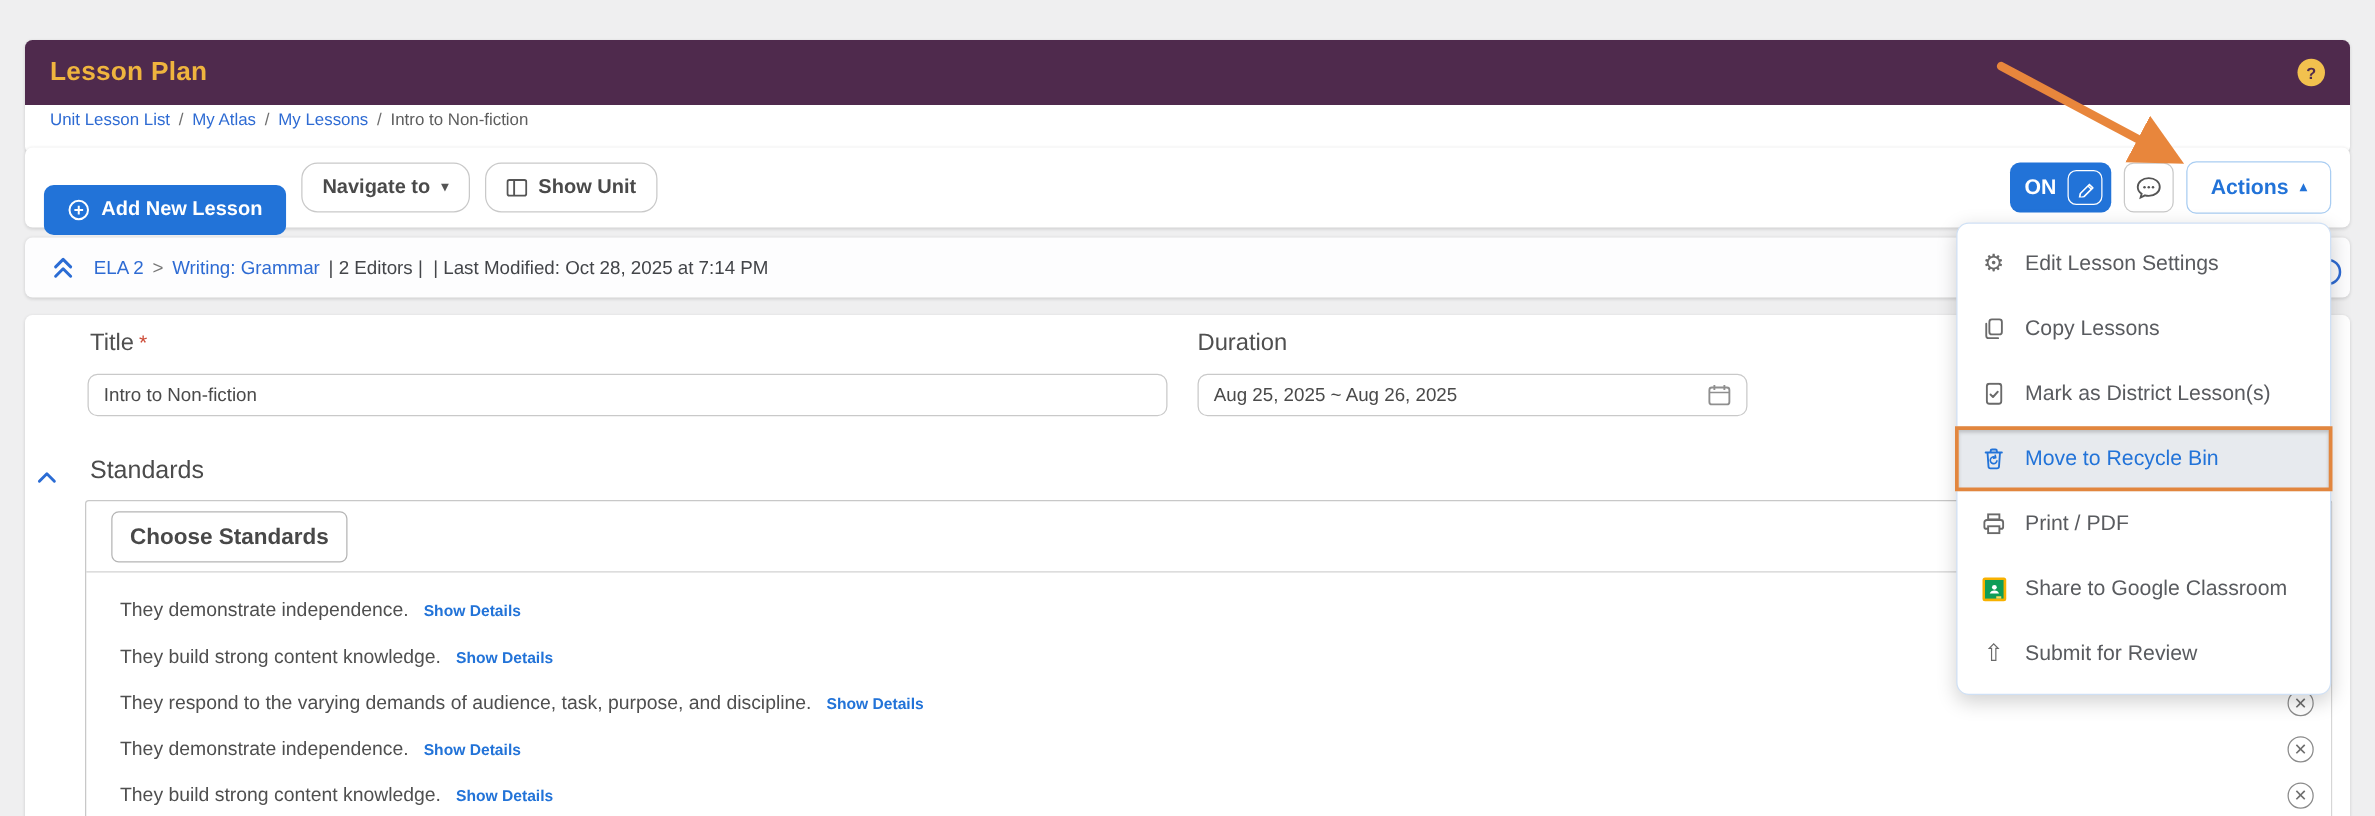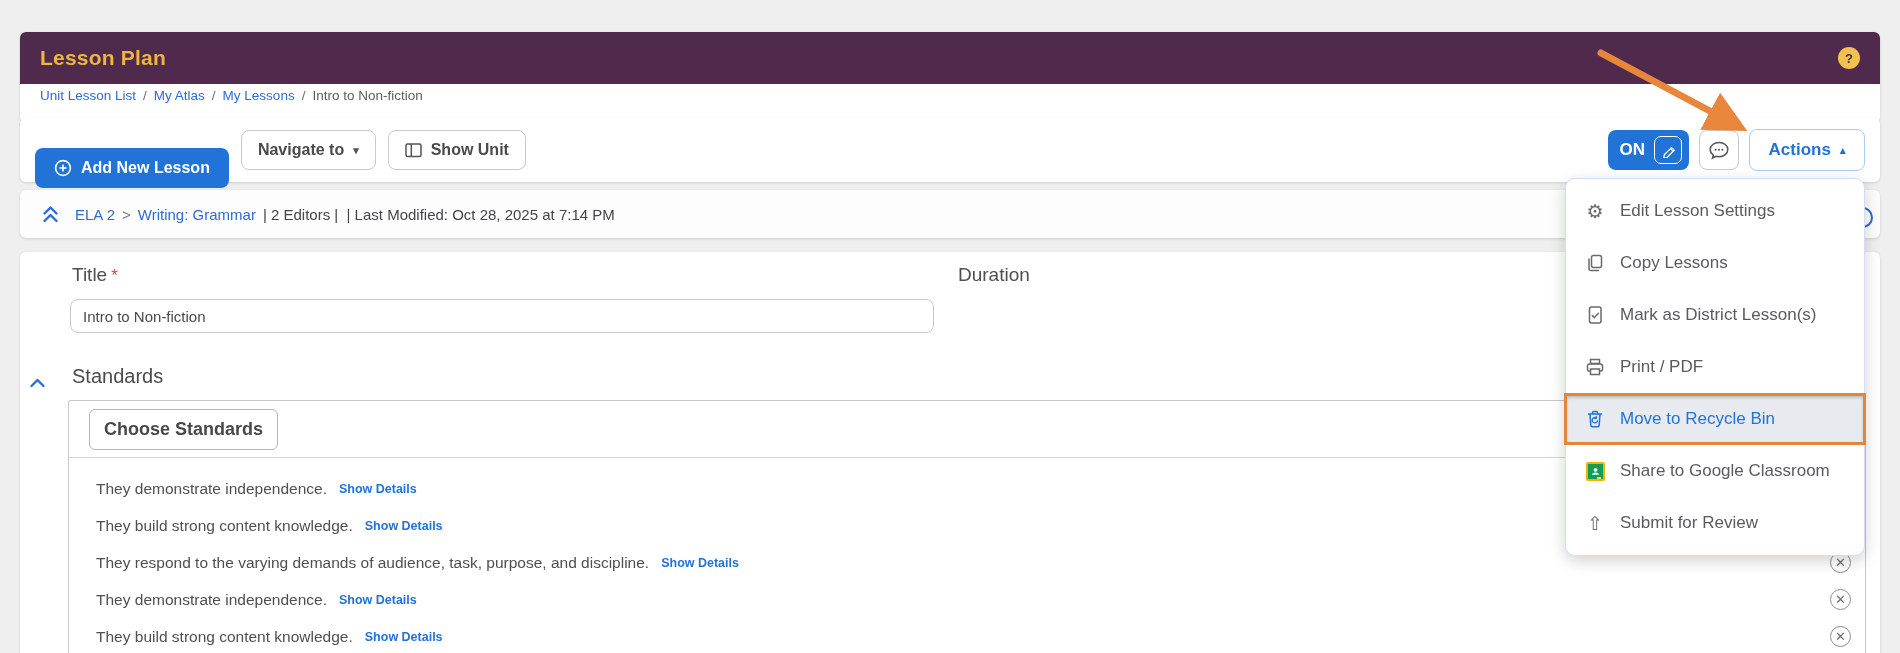--- a/index.html
+++ b/index.html
@@ -32,21 +32,21 @@
     height:23px; display:flex; align-items:center; padding:0 20px;
     font-size:13.5px; color:#5d5d5d;
   }
   .breadcrumb-bar a { color:#2e6bd3; text-decoration:none; }
   .crumb-sep { padding:0 7px; color:#6e6e6e; }
   
   #toolbar-card { top:118px; height:64px; display:flex; align-items:center; padding:0 15px; gap:12px; }
   .btn { height:40px; border-radius:8px; display:inline-flex; align-items:center; font-size:16px;
          font-weight:bold; cursor:pointer; border:1px solid transparent; background:#fff; }
   .btn-primary { background:#2273d8; color:#fff; padding:0 18px; gap:9px;margin-top:35px; }
-  .btn-outline { border-color:#c9c9c9; color:#4a4a4a; padding:0 16px; gap:9px; }
+  .btn-outline { border-color:#c9c9c9; color:#4a4a4a; padding:0 16px; gap:9px;border-radius:13px; }
   .caret { font-size:11px; line-height:1; }
   .toolbar-right { margin-left:auto; display:flex; align-items:center; gap:10px; }
   .on-btn { background:#2273d8; border-radius:8px; height:40px; padding:0 7px 0 12px;
             display:flex; align-items:center; gap:9px; color:#fff; font-weight:bold; font-size:17px; cursor:pointer;}
   .pencil-box { width:28px; height:28px; border:1.5px solid #fff; border-radius:7px; display:grid; place-items:center; }
   .comment-btn { width:40px; height:40px; border:1px solid #c9c9c9; border-radius:8px; background:#fff;
                  display:grid; place-items:center; cursor:pointer; }
   .actions-btn { width:116px; height:42px; border:1px solid #a9cdf2; border-radius:8px; background:#fff;
                  color:#2273d8; font-weight:bold; font-size:17px; display:flex; align-items:center;
                  justify-content:center; gap:9px; cursor:pointer; }
@@ -174,20 +174,31 @@
   <span class="history-ring"></span>
 </div>
 
 <div class="card" id="main-card">
   <span class="field-label" style="left:52px; top:12px">
     <span>Title</span><span class="req">*</span>
   </span>
   <input class="text-input" id="title-input" value="Intro to Non-fiction" style="">
 
   <span class="field-label" style="left:938px; top:12px">Duration</span>
+  <div class="duration-box">
+    <span>Aug 25, 2025 ~ Aug 26, 2025</span>
+    <span class="cal">
+      <svg width="19" height="18" viewBox="0 0 19 18">
+        <rect x="1.5" y="3" width="16" height="13.5" rx="2" fill="none" stroke="#8f8f8f" stroke-width="1.5"></rect>
+        <line x1="5.5" y1="1" x2="5.5" y2="5" stroke="#8f8f8f" stroke-width="1.5"></line>
+        <line x1="13.5" y1="1" x2="13.5" y2="5" stroke="#8f8f8f" stroke-width="1.5"></line>
+        <line x1="1.5" y1="7" x2="17.5" y2="7" stroke="#8f8f8f" stroke-width="1.2"></line>
+      </svg>
+    </span>
+  </div>
 
   <span class="section-chevron">
     <svg width="15" height="10" viewBox="0 0 15 10">
       <polyline points="1.5,8 7.5,2 13.5,8" fill="none" stroke="#2b6cd4" stroke-width="2.3" stroke-linecap="round" stroke-linejoin="round"></polyline>
     </svg>
   </span>
   <span class="section-heading">Standards</span>
 
   <div class="standards-box">
     <div class="standards-strip">
@@ -239,41 +250,41 @@
   </div>
   <div class="menu-item">
     <span class="menu-icon">
       <svg width="18" height="18" viewBox="0 0 18 18">
         <rect x="3.5" y="1" width="11.5" height="16" rx="2" fill="none" stroke="#6a6a6a" stroke-width="1.5"></rect>
         <polyline points="6.4,9.6 8.4,11.6 12.2,7.4" fill="none" stroke="#6a6a6a" stroke-width="1.5" stroke-linecap="round" stroke-linejoin="round"></polyline>
       </svg>
     </span>
     <span>Mark as District Lesson(s)</span>
   </div>
-  <div class="menu-item">
-    <span class="menu-icon">
-      <svg width="18" height="18" viewBox="0 0 18 18">
-        <rect x="4.5" y="1.5" width="9" height="4" fill="none" stroke="#6a6a6a" stroke-width="1.5"></rect>
-        <path d="M4.5 13 H3 a1.5 1.5 0 0 1 -1.5-1.5 V8 a2 2 0 0 1 2-2 h11 a2 2 0 0 1 2 2 v3.5 a1.5 1.5 0 0 1 -1.5 1.5 h-1.5" fill="none" stroke="#6a6a6a" stroke-width="1.5"></path>
-        <rect x="4.5" y="11" width="9" height="5.5" fill="none" stroke="#6a6a6a" stroke-width="1.5"></rect>
-      </svg>
-    </span>
-    <span>Print / PDF</span>
-  </div>
   <div class="menu-item highlight">
     <span class="menu-icon">
       <svg width="18" height="18" viewBox="0 0 18 18">
         <line x1="2.5" y1="4" x2="15.5" y2="4" stroke="#2273d8" stroke-width="1.5" stroke-linecap="round"></line>
         <path d="M6.5 4 V2.8 a1.2 1.2 0 0 1 1.2-1.2 h2.6 a1.2 1.2 0 0 1 1.2 1.2 V4" fill="none" stroke="#2273d8" stroke-width="1.5"></path>
         <path d="M4 4 l.8 11.2 a1.6 1.6 0 0 0 1.6 1.5 h5.2 a1.6 1.6 0 0 0 1.6-1.5 L14 4" fill="none" stroke="#2273d8" stroke-width="1.5"></path>
         <path d="M11.6 10.2 a2.7 2.7 0 1 1 -1.2-2.2" fill="none" stroke="#2273d8" stroke-width="1.3"></path>
         <polyline points="10.2,6.3 10.6,8.1 8.8,8.5" fill="none" stroke="#2273d8" stroke-width="1.3" stroke-linecap="round" stroke-linejoin="round"></polyline>
       </svg>
     </span>
     <span>Move to Recycle Bin</span>
+  </div>
+  <div class="menu-item">
+    <span class="menu-icon">
+      <svg width="18" height="18" viewBox="0 0 18 18">
+        <rect x="4.5" y="1.5" width="9" height="4" fill="none" stroke="#6a6a6a" stroke-width="1.5"></rect>
+        <path d="M4.5 13 H3 a1.5 1.5 0 0 1 -1.5-1.5 V8 a2 2 0 0 1 2-2 h11 a2 2 0 0 1 2 2 v3.5 a1.5 1.5 0 0 1 -1.5 1.5 h-1.5" fill="none" stroke="#6a6a6a" stroke-width="1.5"></path>
+        <rect x="4.5" y="11" width="9" height="5.5" fill="none" stroke="#6a6a6a" stroke-width="1.5"></rect>
+      </svg>
+    </span>
+    <span>Print / PDF</span>
   </div>
   <div class="menu-item">
     <span class="menu-icon">
       <span class="gc-icon">
         <svg width="15" height="15" viewBox="0 0 15 15">
           <rect width="15" height="15" fill="#0f9d58"></rect>
           <circle cx="7.5" cy="5.8" r="1.9" fill="#fff"></circle>
           <path d="M3.8 10.8 a3.8 3 0 0 1 7.4 0 Z" fill="#fff"></path>
           <rect x="9" y="13" width="4" height="2" fill="#fddd5c"></rect>
         </svg>

